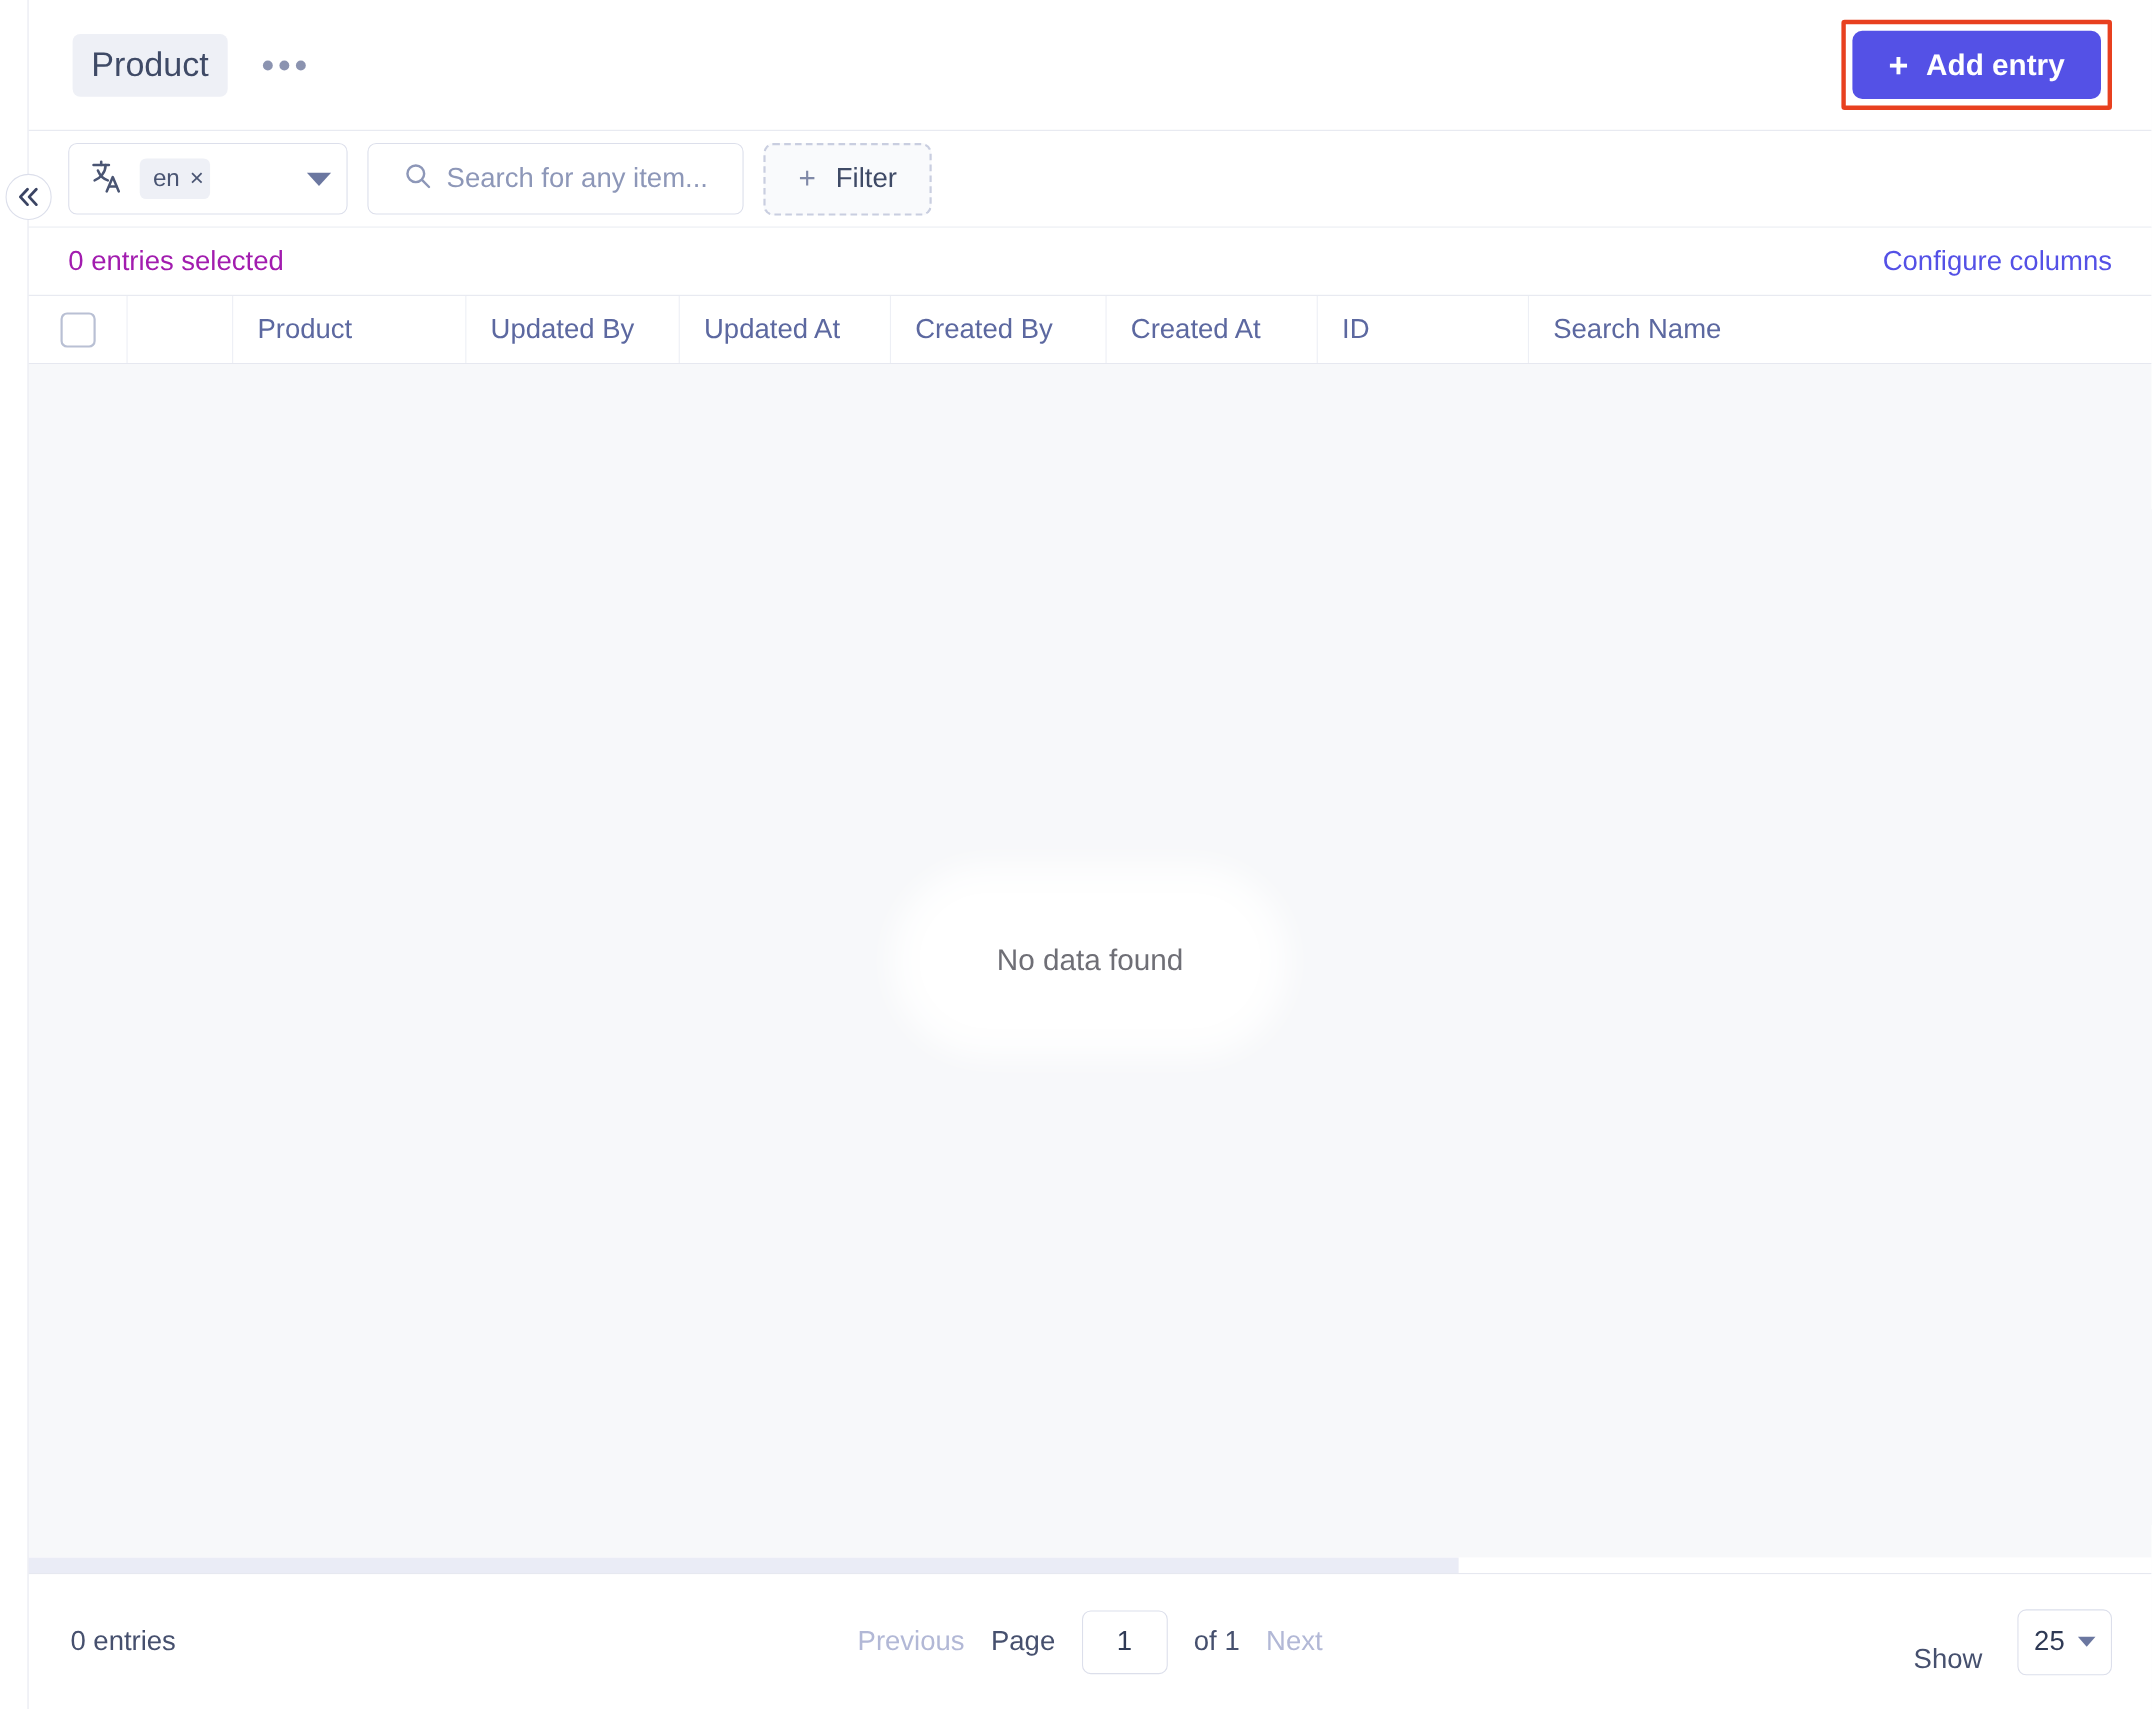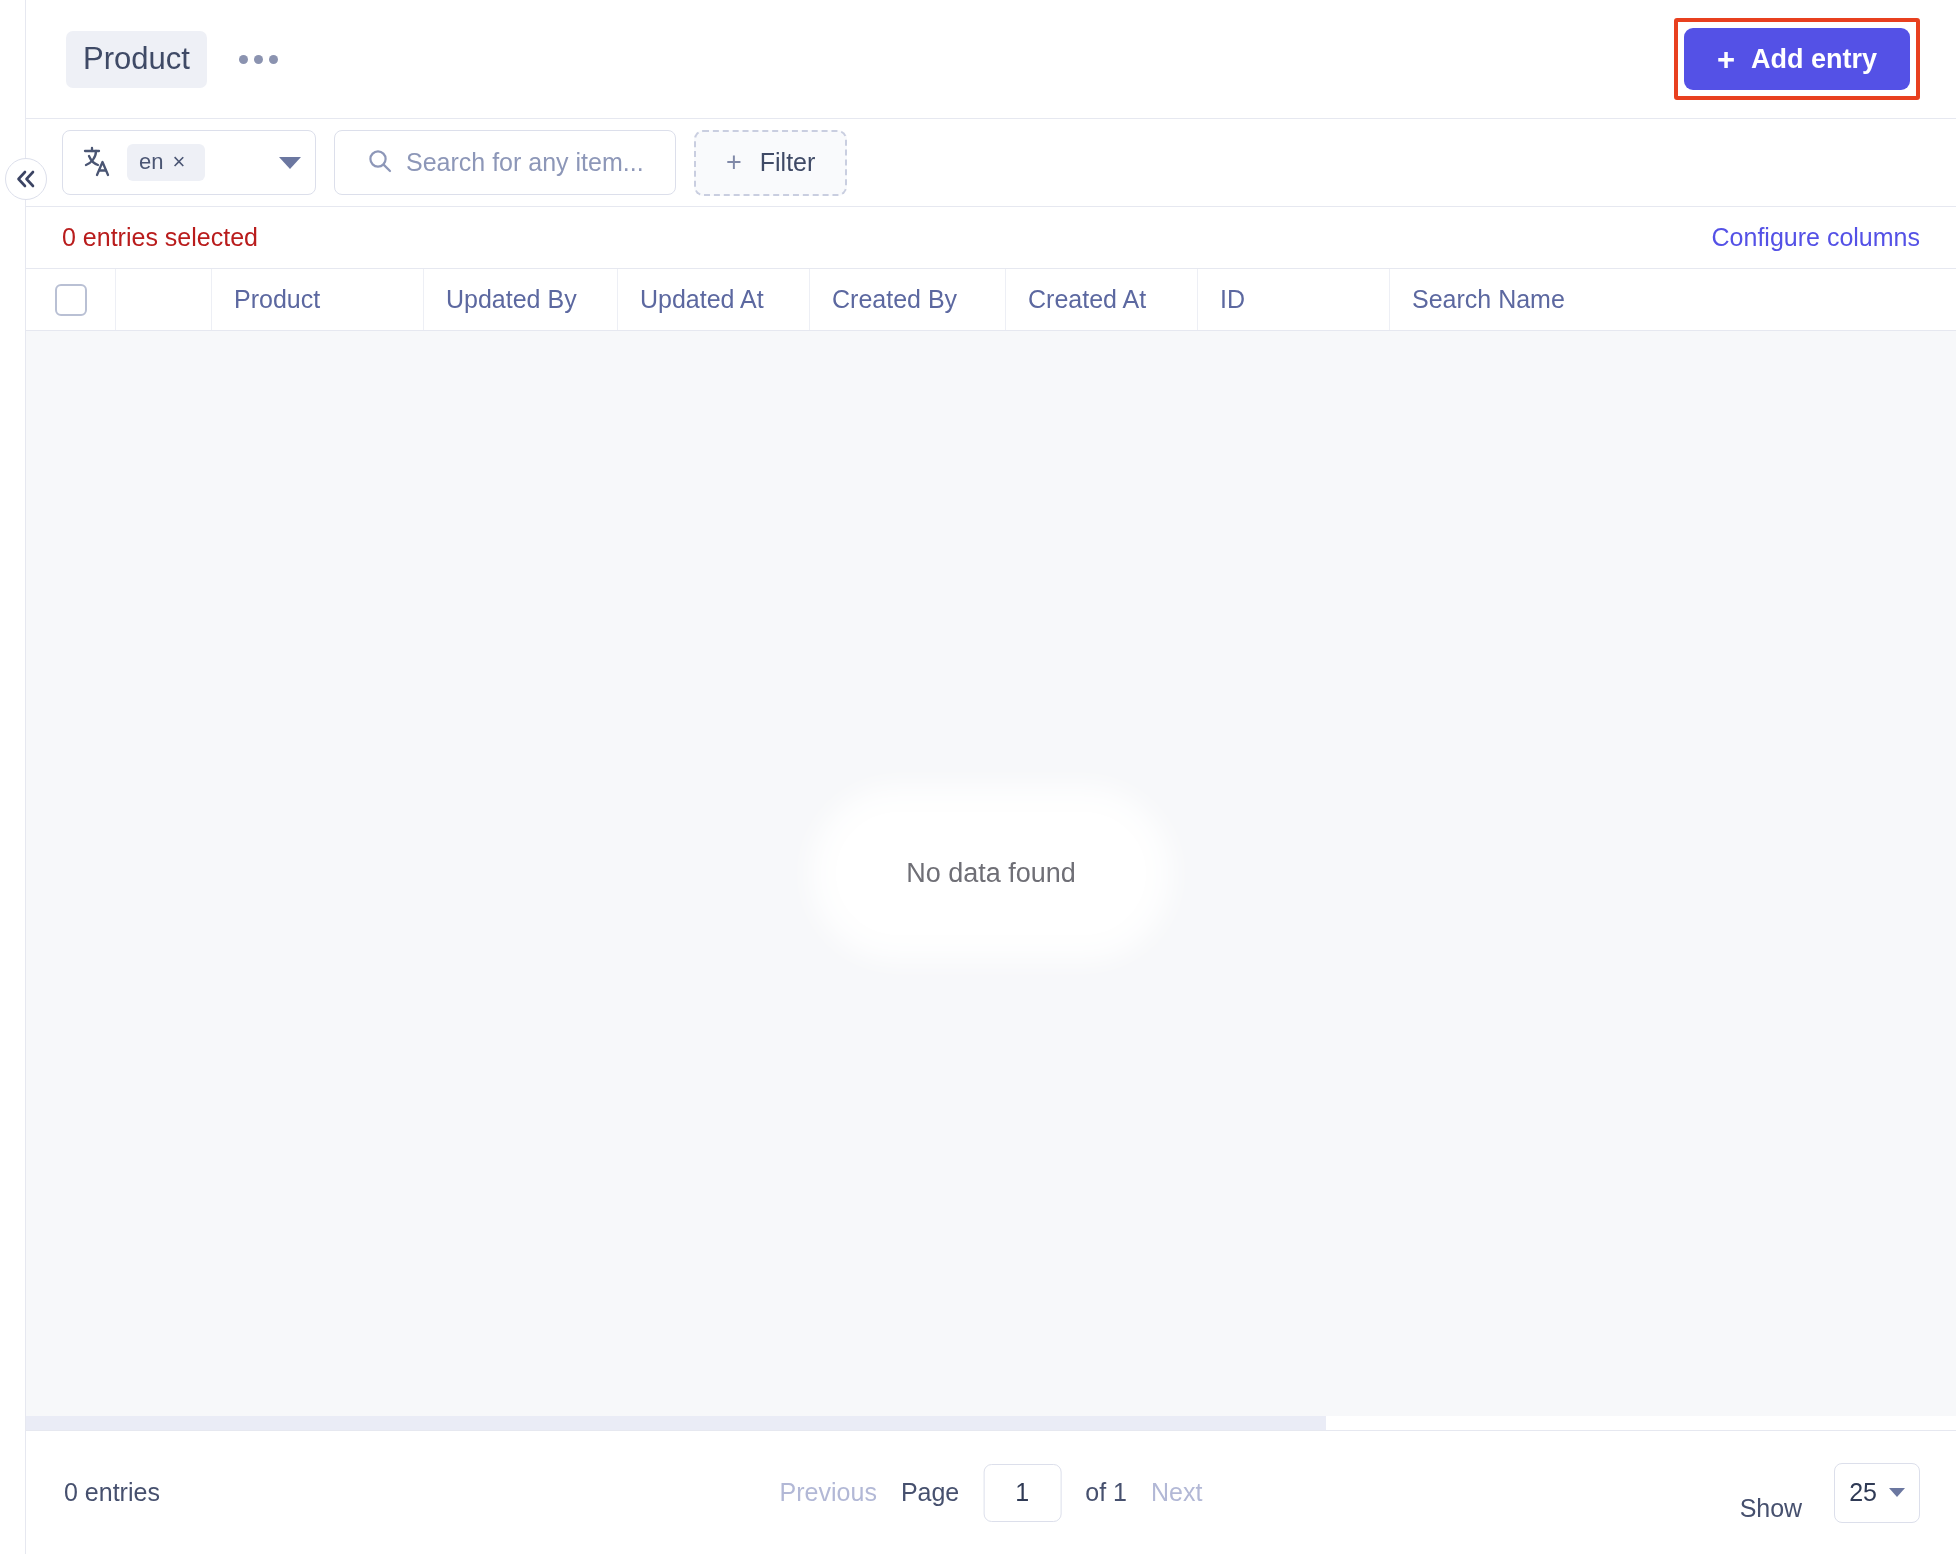--- a/index.html
+++ b/index.html
@@ -142,21 +142,21 @@
     padding: 0 14px 0 18px;
     gap: 12px;
     background: #fff;
     cursor: pointer;
   }
   .locale-chip {
     background: #eef0f6;
     color: #4a5573;
     border-radius: 6px;
     font-size: 22px;
-    padding: 7px 20px 8px 12px;
+    padding: 7px 6px 8px 12px;
     display: inline-flex;
     align-items: center;
     gap: 9px;
     cursor: pointer;
     line-height: 1;
   }
   .chip-x {
     color: #4a5573;
     font-size: 22px;
     line-height: 1;
@@ -213,21 +213,21 @@
   .select-bar {
     position: relative;
     margin-left: 26px;
     height: 61px;
     display: flex;
     align-items: center;
     padding: 0 36px 0 36px;
     background: #ffffff;
     flex: 0 0 auto;
   }
-  .select-count { font-size: 25px; color: #b91c1c; }
+  .select-count { font-size: 25px; color: #a21caf; }
   .configure-link {
     margin-left: auto;
     color: #5451e6;
     font-size: 25px;
     cursor: pointer;
     text-decoration: none;
   }
 
   
   .table-wrap {

